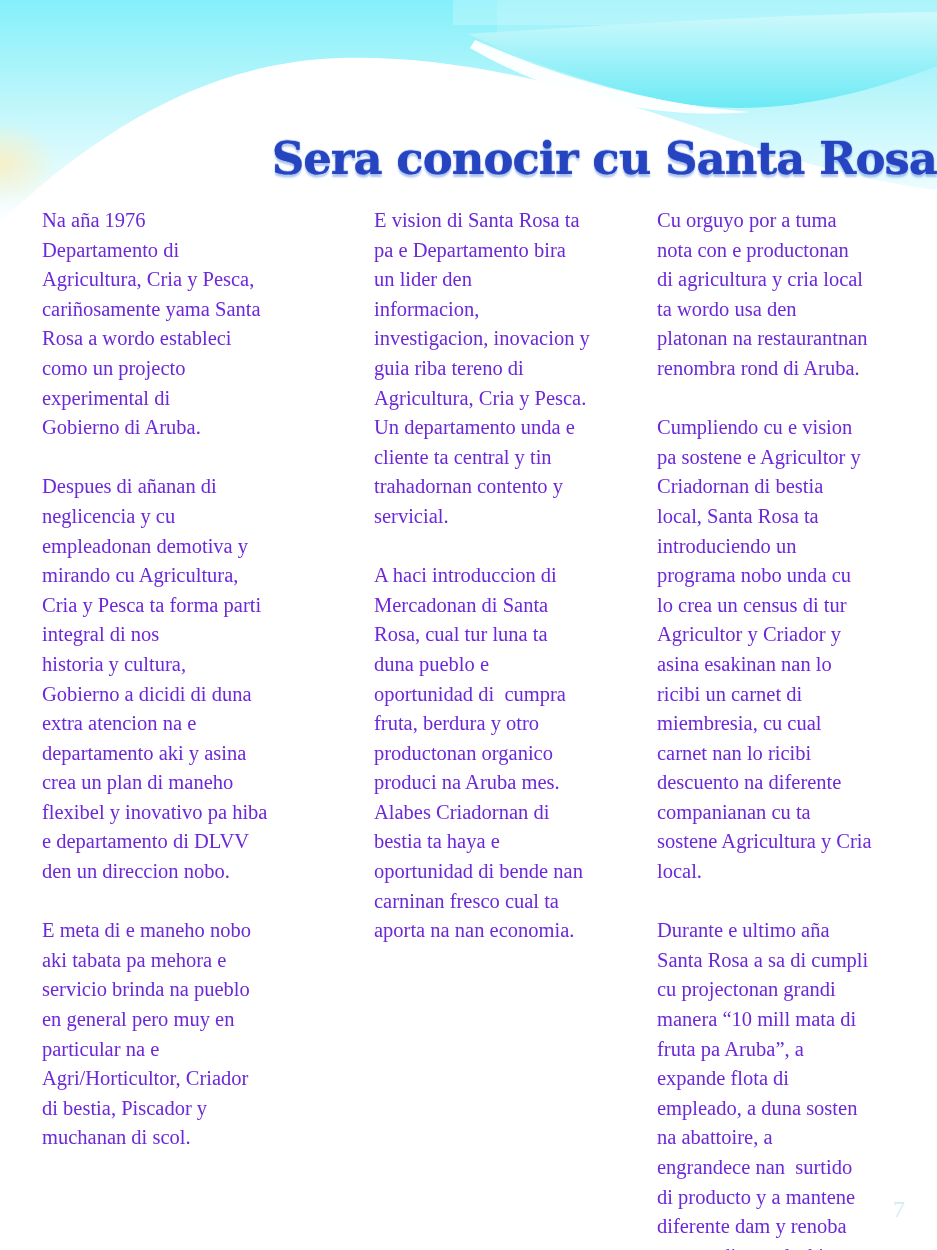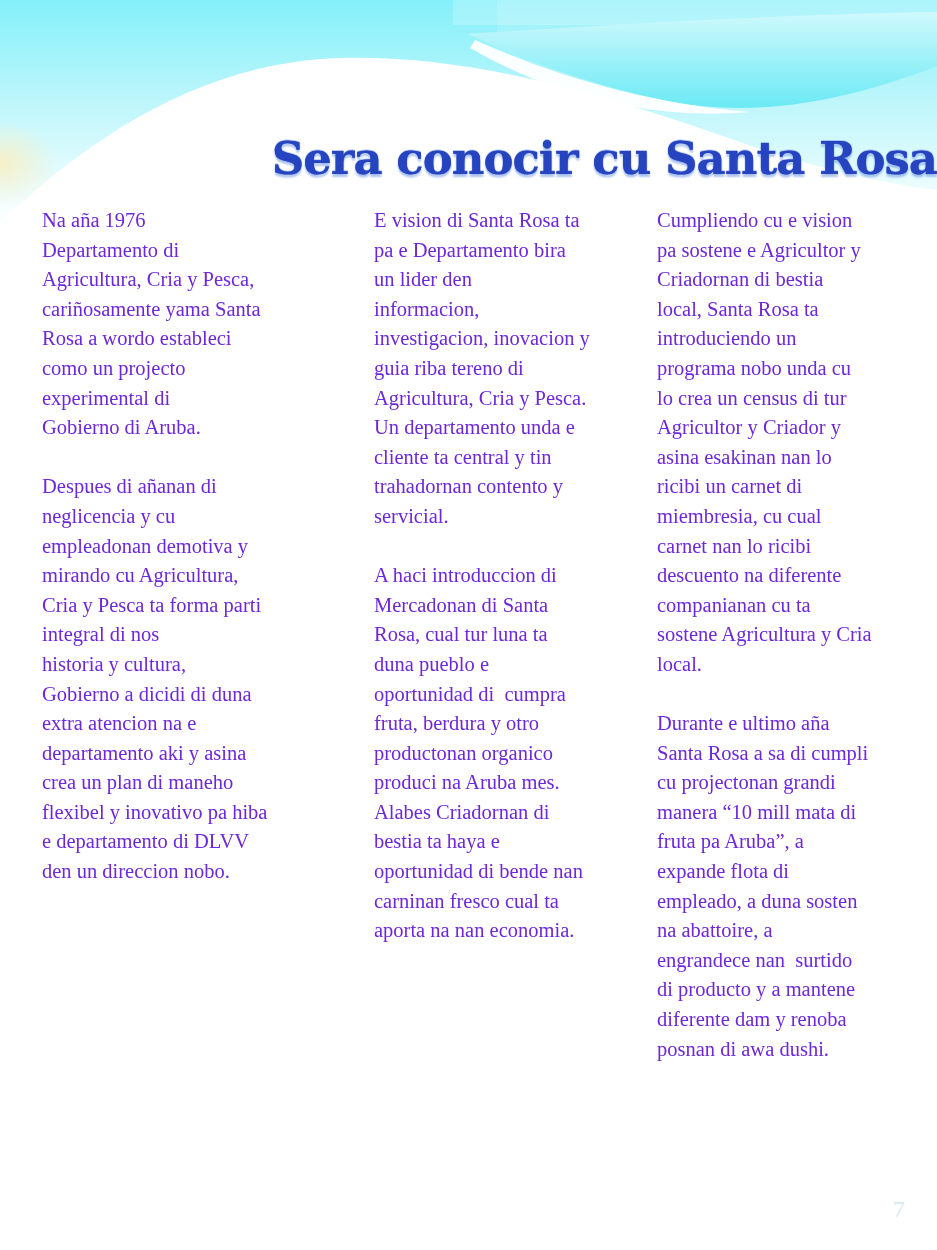--- a/index.html
+++ b/index.html
@@ -110,20 +110,28 @@
 Cria y Pesca ta forma parti
 integral di nos
 historia y cultura,
 Gobierno a dicidi di duna
 extra atencion na e
 departamento aki y asina
 crea un plan di maneho
 flexibel y inovativo pa hiba
 e departamento di DLVV
 den un direccion nobo.</p>
+    <p>E meta di e maneho nobo
+aki tabata pa mehora e
+servicio brinda na pueblo
+en general pero muy en
+particular na e
+Agri/Horticultor, Criador
+di bestia, Piscador y
+muchanan di scol.</p>
   </div>
 
   <div class="col col-2">
     <p>E vision di Santa Rosa ta
 pa e Departamento bira
 un lider den
 informacion,
 investigacion, inovacion y
 guia riba tereno di
 Agricultura, Cria y Pesca.
@@ -140,20 +148,26 @@
 productonan organico
 produci na Aruba mes.
 Alabes Criadornan di
 bestia ta haya e
 oportunidad di bende nan
 carninan fresco cual ta
 aporta na nan economia.</p>
   </div>
 
   <div class="col col-3">
+    <p>Cu orguyo por a tuma
+nota con e productonan
+di agricultura y cria local
+ta wordo usa den
+platonan na restaurantnan
+renombra rond di Aruba.</p>
     <p>Cumpliendo cu e vision
 pa sostene e Agricultor y
 Criadornan di bestia
 local, Santa Rosa ta
 introduciendo un
 programa nobo unda cu
 lo crea un census di tur
 Agricultor y Criador y
 asina esakinan nan lo
 ricibi un carnet di

